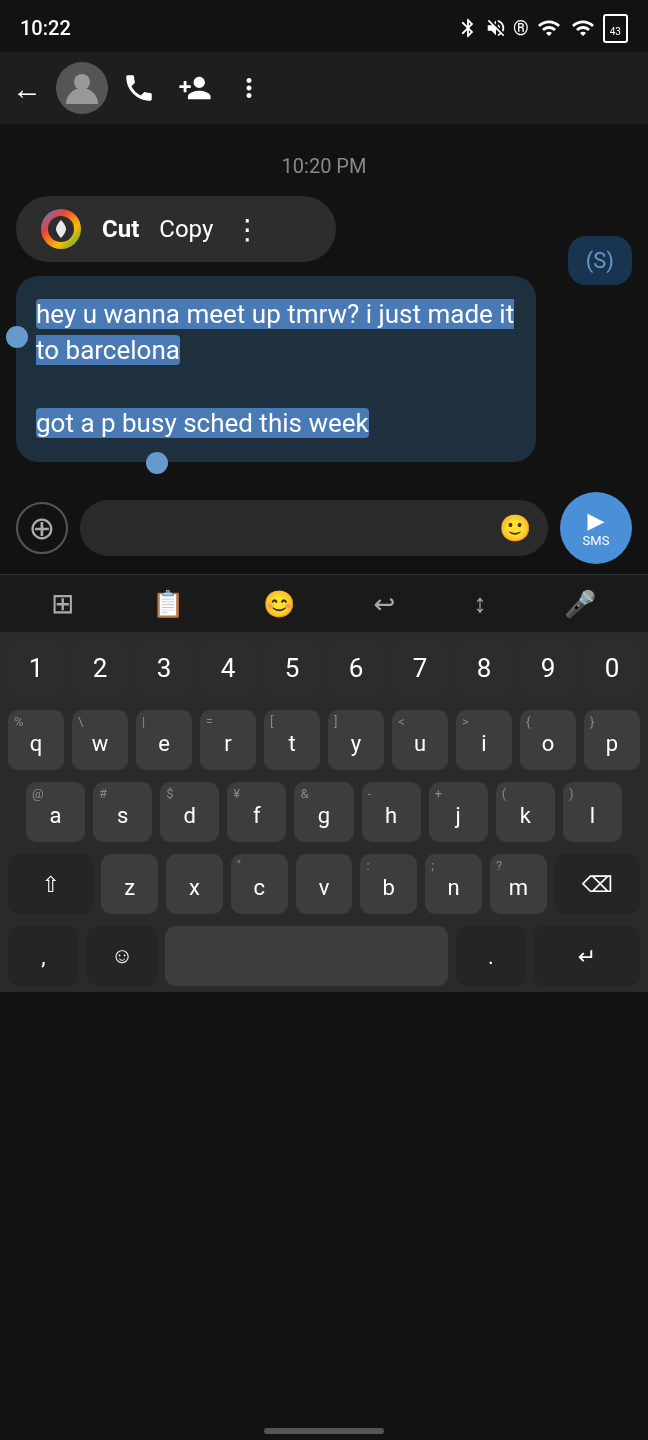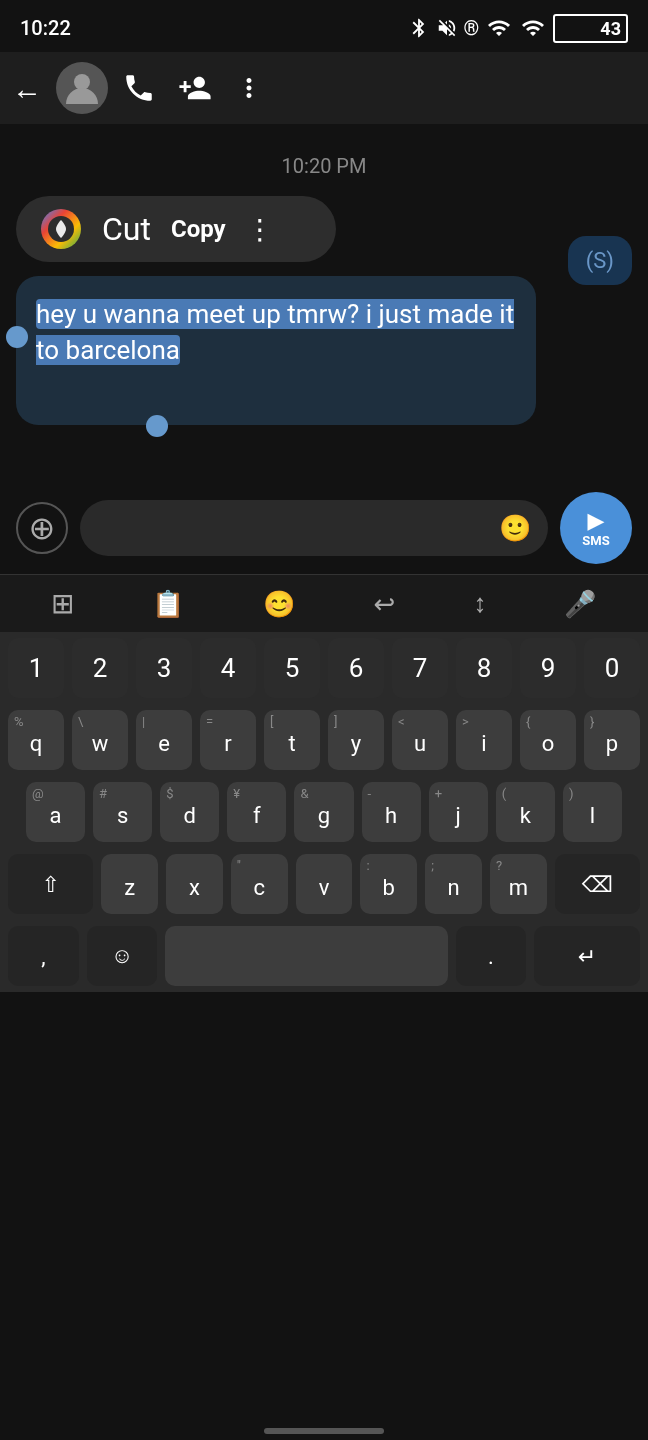--- a/index.html
+++ b/index.html
@@ -94,30 +94,30 @@
       background: #2d2d2d;
       border-radius: 40px;
       padding: 12px 24px;
       gap: 20px;
       margin-bottom: 14px;
       width: 320px;
       position: relative;
       z-index: 10;
     }
     .ctx-cut {
-      font-size: 32px;
-      color: #fff;
-      font-weight: 400;
+      font-size: 24px;
+      color: #fff;
+      font-weight: 700;
       cursor: pointer;
       text-align: center;
     }
     .ctx-copy {
       font-size: 24px;
       color: #fff;
-      font-weight: 700;
+      font-weight: 400;
       cursor: pointer;
     }
     .ctx-more {
       font-size: 28px;
       color: #fff;
       cursor: pointer;
     }
 
     
     .message-bubble-wrapper {
@@ -310,21 +310,21 @@
 
     <svg width="28" height="24" viewBox="0 0 24 24">
         <path d="M1 9l2 2c4.97-4.97 13.03-4.97 18 0l2-2C16.93 2.93 7.08 2.93 1 9zm8 8l3 3 3-3c-1.65-1.66-4.34-1.66-6 0zm-4-4l2 2c2.76-2.76 7.24-2.76 10 0l2-2C15.14 9.14 8.87 9.14 5 13z"></path>
       </svg>
 
     <svg width="28" height="24" viewBox="0 0 24 24">
         <path d="M1 9l2 2c4.97-4.97 13.03-4.97 18 0l2-2C16.93 2.93 7.08 2.93 1 9zm8 8l3 3 3-3c-1.65-1.66-4.34-1.66-6 0zm-4-4l2 2c2.76-2.76 7.24-2.76 10 0l2-2C15.14 9.14 8.87 9.14 5 13z"></path>
       </svg>
 
     <span style="font-size:18px;color:#fff;border:2px solid #fff;padding:2px 5px;border-radius:3px;position:relative;">
-      <span style="font-size:18px;font-weight:700;margin-left:40px;">43</span>
+      <span style="font-size:10px;font-weight:400;">43</span>
     </span>
   </div>
 </div>
 
 <div class="header">
   <span class="back-btn">←</span>
   <div class="avatar">
 
     <svg width="40" height="40" viewBox="0 0 40 40" fill="#999">
       <circle cx="20" cy="14" r="8"></circle>
@@ -382,37 +382,38 @@
       <span>(S)</span>
     </div>
 
     <div class="message-bubble-wrapper">
       <div class="message-bubble">
         
         <div class="selection-handle-left"></div>
         
         <span class="selected-text">hey u wanna meet up tmrw? i just made it to barcelona</span>
         <br><br>
+        <span class="selected-text">got a p busy sched this week</span>
         
         
         <div class="selection-handle-right"></div>
       </div>
     </div>
   </div>
 
   <div style="position:absolute;bottom:10px;left:0;right:0;display:flex;align-items:center;padding:0 16px;gap:12px;">
     <div class="input-add-btn">
       <span style="font-size:32px;color:#aaa;">⊕</span>
     </div>
     <div class="input-field" style="flex:1;background:#2a2a2a;border-radius:28px;padding:14px 60px 14px 18px;font-size:22px;min-height:56px;display:flex;align-items:center;position:relative;">
       <span class="emoji-btn" style="position:absolute;right:16px;font-size:26px;color:#888;">🙂</span>
     </div>
     <div class="sms-send-btn">
       <span style="font-size:22px;color:#fff;">▶</span>
-      <span style="font-size:13px;color:#fff;font-weight:700;">SMS</span>
+      <span style="font-size:13px;color:#fff;font-weight:400;">SMS</span>
     </div>
   </div>
 </div>
 
 <div class="keyboard-toolbar" style="position:relative;background:#1a1a1a;border-top:1px solid #333;display:flex;justify-content:space-around;padding:12px;z-index:5;">
   <span style="font-size:28px;color:#aaa;">⊞</span>
   <span style="font-size:26px;color:#aaa;">📋</span>
   <span style="font-size:26px;color:#aaa;">😊</span>
   <span style="font-size:26px;color:#aaa;">↩</span>
   <span style="font-size:26px;color:#aaa;">↕</span>

